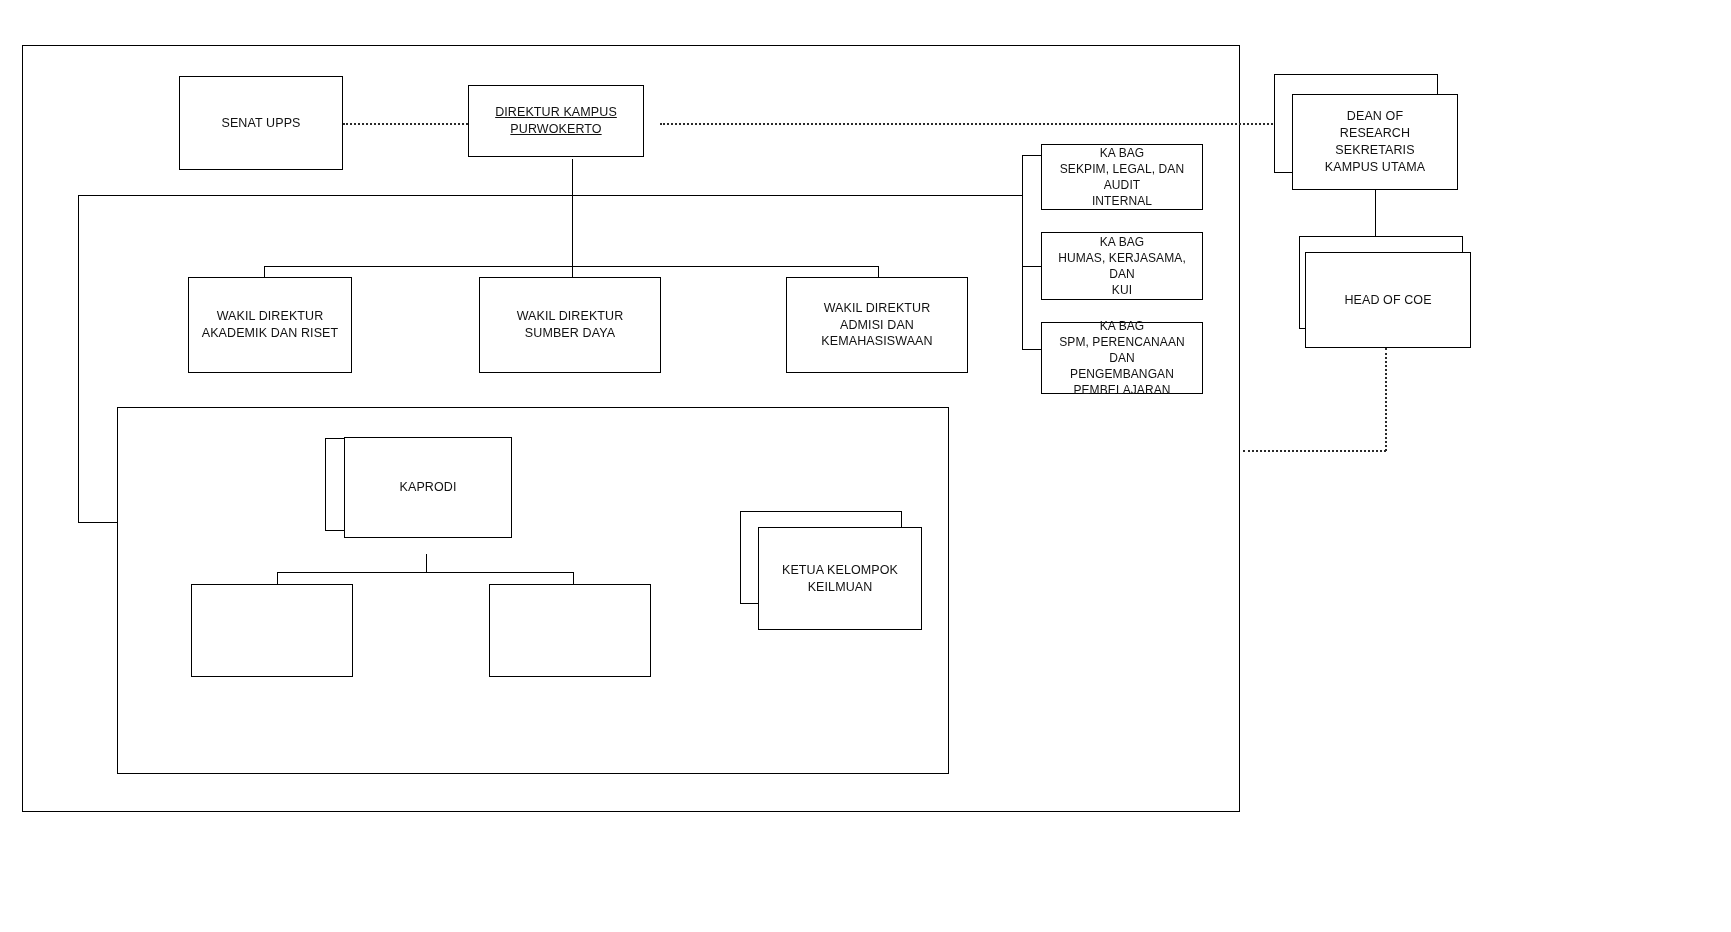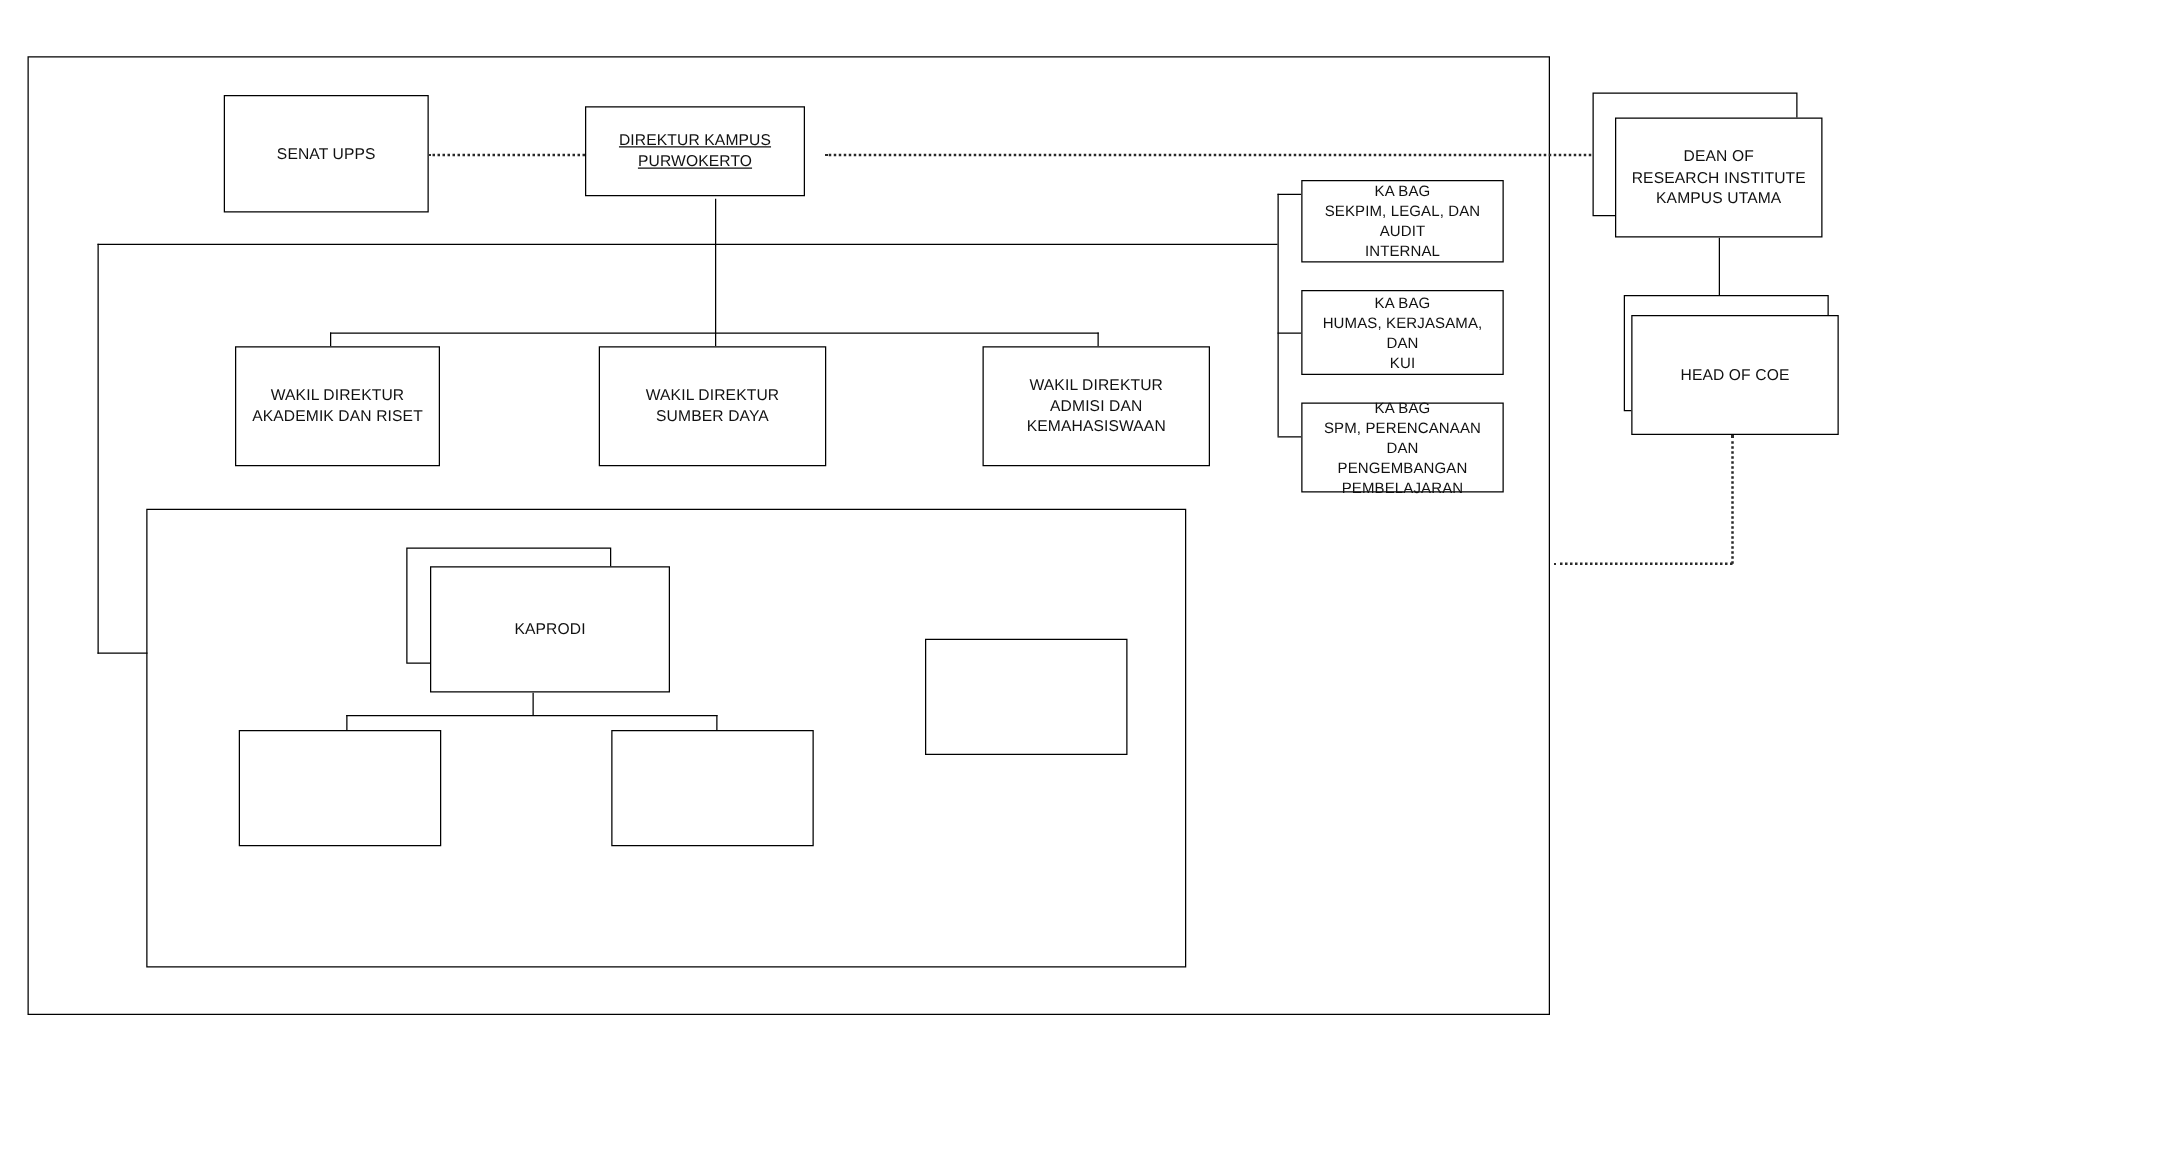--- a/index.html
+++ b/index.html
@@ -149,39 +149,43 @@
   <div class="node" style="left:1041px; top:322px; width:162px; height:72px; font-size:12px;">
     <span class="node-label">KA BAG
 SPM, PERENCANAAN DAN
 PENGEMBANGAN
 PEMBELAJARAN</span>
   </div>
 
   <div class="frame" style="left:117px; top:407px; width:832px; height:367px;"></div>
 
   <div class="stack-back" style="left:325px; top:438px; width:164px; height:93px;"></div>
-  <div class="node" style="left:344px; top:453px; width:192px; height:101px;">
+  <div class="node" style="left:344px; top:437px; width:168px; height:101px;">
     <span class="node-label">KAPRODI</span>
   </div>
 
   <div class="line-v" style="left:426px; top:554px; height:18px;"></div>
   <div class="line-h" style="left:277px; top:572px; width:297px;"></div>
   <div class="line-v" style="left:277px; top:572px; height:12px;"></div>
   <div class="line-v" style="left:573px; top:572px; height:12px;"></div>
 
   <div class="stack-back" style="left:191px; top:584px; width:162px; height:93px;"></div>
 
   <div class="stack-back" style="left:489px; top:584px; width:162px; height:93px;"></div>
 
   <div class="stack-back" style="left:740px; top:511px; width:162px; height:93px;"></div>
+  <div class="node" style="left:758px; top:527px; width:164px; height:103px;">
+    <span class="node-label">KETUA KELOMPOK
+KEILMUAN</span>
+  </div>
 
   <div class="stack-back" style="left:1274px; top:74px; width:164px; height:99px;"></div>
   <div class="node" style="left:1292px; top:94px; width:166px; height:96px;">
     <span class="node-label">DEAN OF
-RESEARCH INSTITUTE
+RESEARCH SEKRETARIS
 KAMPUS UTAMA</span>
   </div>
 
   <div class="line-v" style="left:1375px; top:190px; height:52px;"></div>
 
   <div class="stack-back" style="left:1299px; top:236px; width:164px; height:93px;"></div>
   <div class="node" style="left:1305px; top:252px; width:166px; height:96px;justify-content:center;">
     <span class="node-label">HEAD OF COE</span>
   </div>
 

